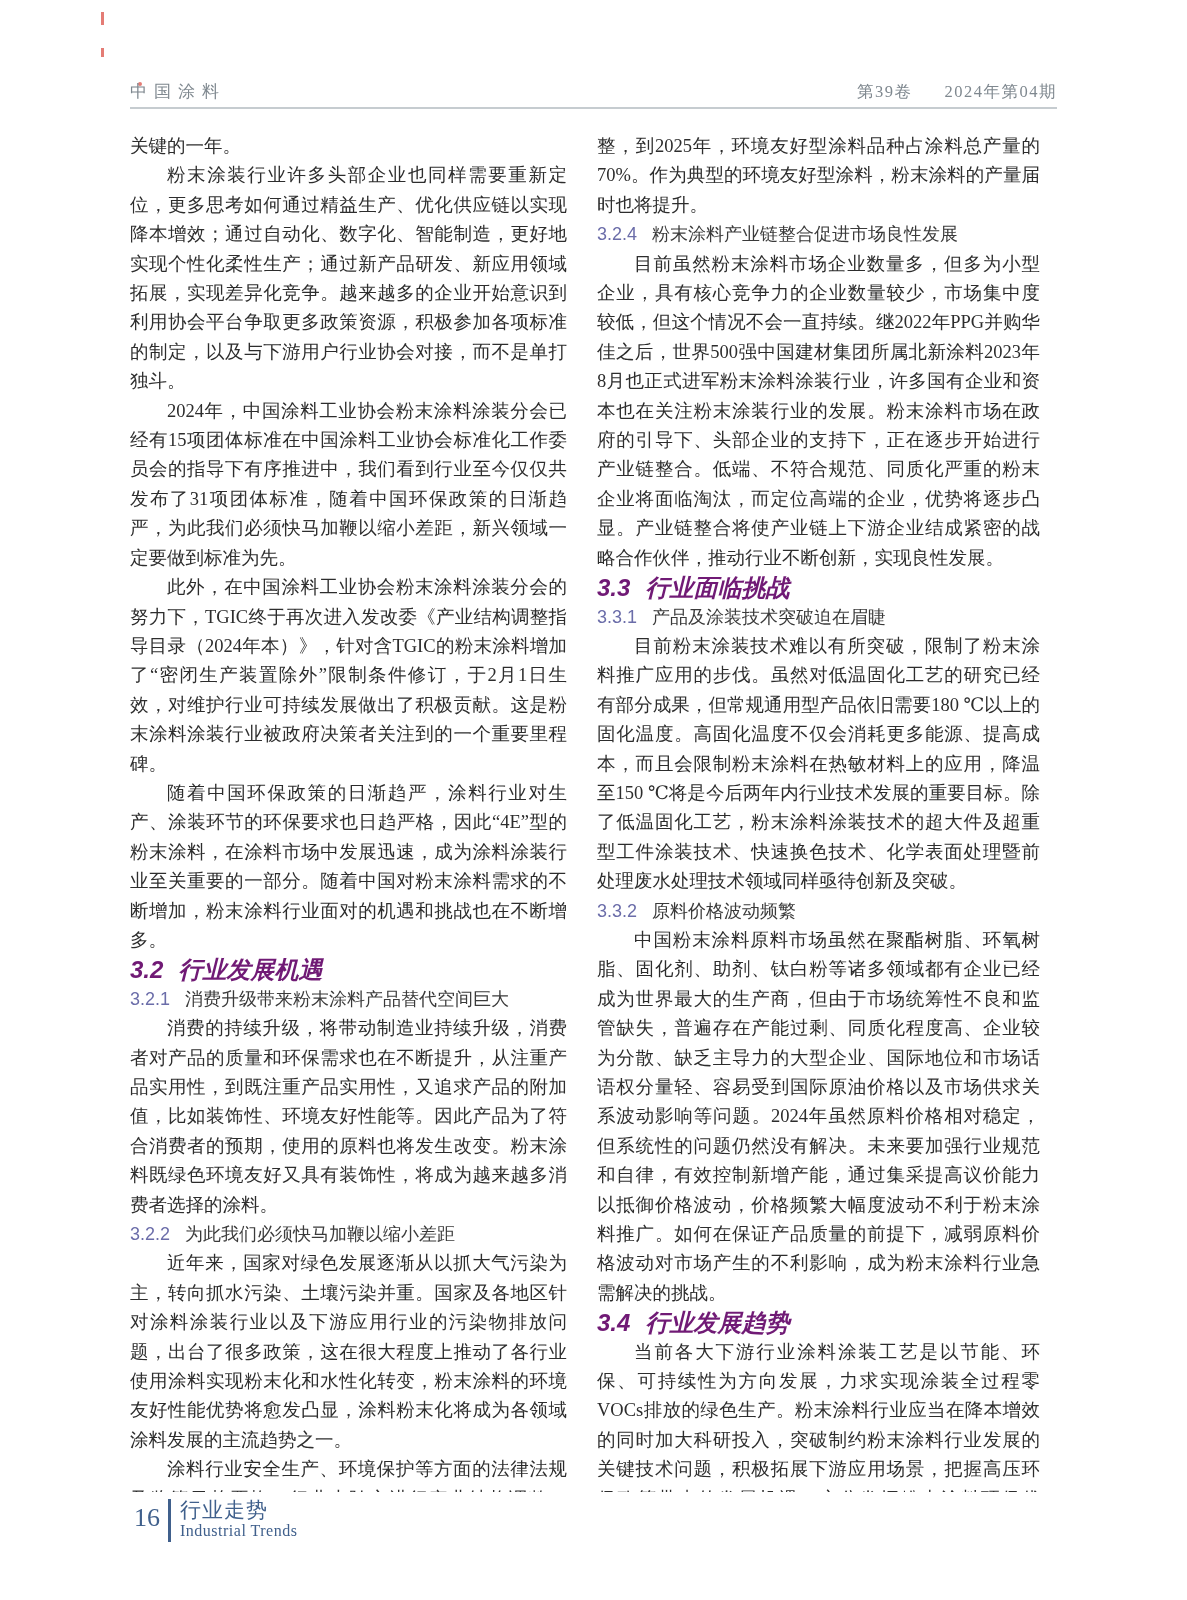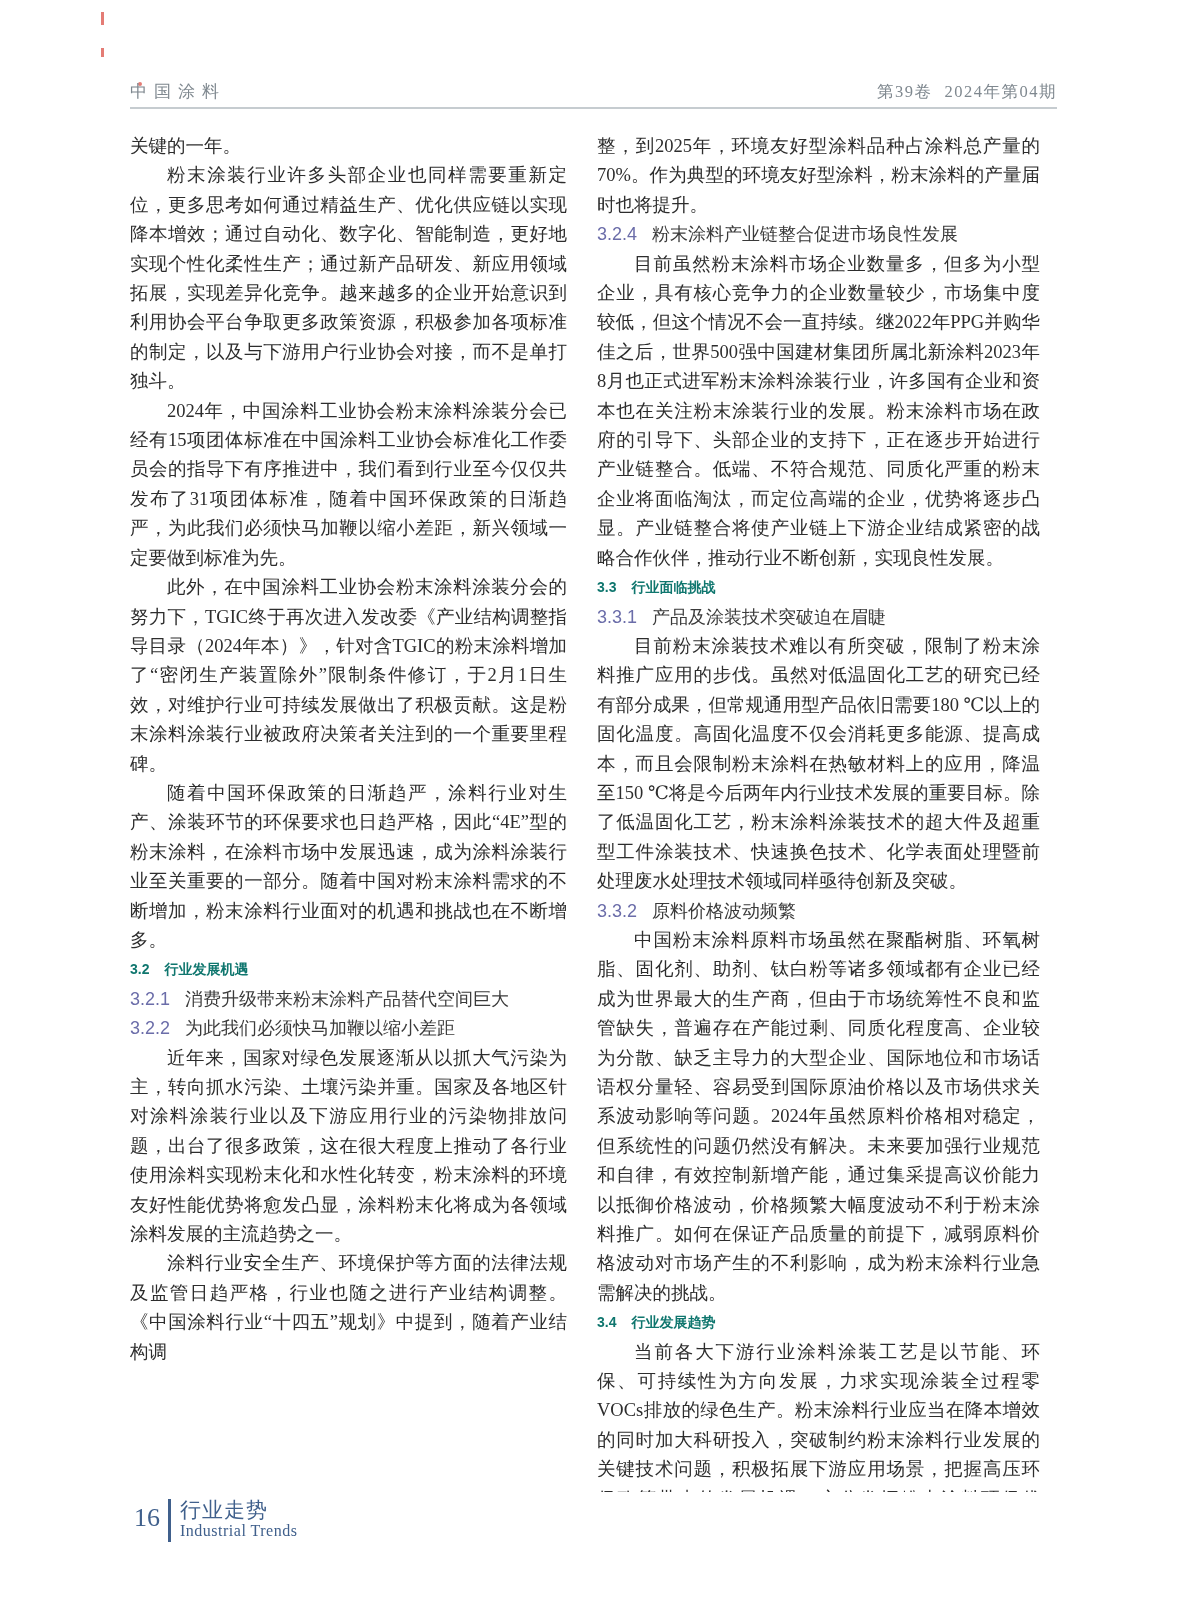--- a/index.html
+++ b/index.html
@@ -6,39 +6,39 @@
   .page{
     position:relative;width:1187px;height:1600px;background:#ffffff;overflow:hidden;
     font-family:"Liberation Serif","DejaVu Serif",serif;color:#2d2d2d;
   }
   
   .jheader{position:absolute;left:130px;top:80px;width:927px;height:24px;}
   .journal-title{
     position:absolute;left:0;top:0;font-size:17px;letter-spacing:7px;color:#7f888f;
   }
   .issue{position:absolute;right:0;top:1px;font-size:16.5px;color:#7f888f;letter-spacing:1.5px;}
-  .issue .vol{margin-right:12px;}
+  .issue .vol{margin-right:32px;}
   .rule{position:absolute;left:130px;top:107px;width:927px;height:2px;background:#c6ccd0;}
   
   .mark{position:absolute;background:rgba(216,69,58,.7);}
   .mark.m1{left:101px;top:12px;width:3px;height:13px;}
   .mark.m2{left:101px;top:48px;width:3px;height:9px;}
   .mark.m3{left:138px;top:82px;width:4px;height:4px;border-radius:2px;}
   
   .col{
     position:absolute;top:132px;height:1360px;overflow:hidden;
     font-size:18.5px;line-height:29.4px;text-align:justify;
   }
   .col-left{left:130px;width:437px;}
   .col-right{left:597px;width:443px;}
   p.para{margin:0;text-indent:2em;}
   p.para.no-indent{text-indent:0;}
   .section{
-    color:#0f766e;font-family:"Liberation Sans","DejaVu Sans",sans-serif;
-    font-weight:bold;font-size:14px;white-space:nowrap;
+    color:#701a75;font-family:"Liberation Sans","DejaVu Sans",sans-serif;
+    font-weight:bold;font-size:24px;white-space:nowrap;font-style:italic;
   }
   .section .hnum{margin-right:15px;}
   .subsection{white-space:nowrap;}
   .subsection .hnum{
     color:#6b6da9;font-family:"Liberation Sans","DejaVu Sans",sans-serif;
     font-size:18px;margin-right:15px;
   }
   .subsection .htitle{color:#3a3a3a;font-size:18px;}
   
   .pagenum{position:absolute;left:134px;top:1503px;font-size:26px;color:#40608c;}
@@ -67,20 +67,21 @@
   <div class="rule"></div>
 
   <div class="col col-left" id="col-left">
       <p class="para no-indent">关键的一年。</p>
       <p class="para">粉末涂装行业许多头部企业也同样需要重新定位，更多思考如何通过精益生产、优化供应链以实现降本增效；通过自动化、数字化、智能制造，更好地实现个性化柔性生产；通过新产品研发、新应用领域拓展，实现差异化竞争。越来越多的企业开始意识到利用协会平台争取更多政策资源，积极参加各项标准的制定，以及与下游用户行业协会对接，而不是单打独斗。</p>
       <p class="para">2024年，中国涂料工业协会粉末涂料涂装分会已经有15项团体标准在中国涂料工业协会标准化工作委员会的指导下有序推进中，我们看到行业至今仅仅共发布了31项团体标准，随着中国环保政策的日渐趋严，为此我们必须快马加鞭以缩小差距，新兴领域一定要做到标准为先。</p>
       <p class="para">此外，在中国涂料工业协会粉末涂料涂装分会的努力下，TGIC终于再次进入发改委《产业结构调整指导目录（2024年本）》，针对含TGIC的粉末涂料增加了“密闭生产装置除外”限制条件修订，于2月1日生效，对维护行业可持续发展做出了积极贡献。这是粉末涂料涂装行业被政府决策者关注到的一个重要里程碑。</p>
       <p class="para">随着中国环保政策的日渐趋严，涂料行业对生产、涂装环节的环保要求也日趋严格，因此“4E”型的粉末涂料，在涂料市场中发展迅速，成为涂料涂装行业至关重要的一部分。随着中国对粉末涂料需求的不断增加，粉末涂料行业面对的机遇和挑战也在不断增多。</p>
       <div class="section"><span class="hnum">3.2</span><span class="htitle">行业发展机遇</span></div>
       <div class="subsection"><span class="hnum">3.2.1</span><span class="htitle">消费升级带来粉末涂料产品替代空间巨大</span></div>
+      <p class="para">消费的持续升级，将带动制造业持续升级，消费者对产品的质量和环保需求也在不断提升，从注重产品实用性，到既注重产品实用性，又追求产品的附加值，比如装饰性、环境友好性能等。因此产品为了符合消费者的预期，使用的原料也将发生改变。粉末涂料既绿色环境友好又具有装饰性，将成为越来越多消费者选择的涂料。</p>
       <div class="subsection"><span class="hnum">3.2.2</span><span class="htitle">为此我们必须快马加鞭以缩小差距</span></div>
       <p class="para">近年来，国家对绿色发展逐渐从以抓大气污染为主，转向抓水污染、土壤污染并重。国家及各地区针对涂料涂装行业以及下游应用行业的污染物排放问题，出台了很多政策，这在很大程度上推动了各行业使用涂料实现粉末化和水性化转变，粉末涂料的环境友好性能优势将愈发凸显，涂料粉末化将成为各领域涂料发展的主流趋势之一。</p>
       <p class="para">涂料行业安全生产、环境保护等方面的法律法规及监管日趋严格，行业也随之进行产业结构调整。《中国涂料行业“十四五”规划》中提到，随着产业结构调</p>
     </div>
   <div class="col col-right" id="col-right">
       <p class="para no-indent">整，到2025年，环境友好型涂料品种占涂料总产量的70%。作为典型的环境友好型涂料，粉末涂料的产量届时也将提升。</p>
       <div class="subsection"><span class="hnum">3.2.4</span><span class="htitle">粉末涂料产业链整合促进市场良性发展</span></div>
       <p class="para">目前虽然粉末涂料市场企业数量多，但多为小型企业，具有核心竞争力的企业数量较少，市场集中度较低，但这个情况不会一直持续。继2022年PPG并购华佳之后，世界500强中国建材集团所属北新涂料2023年8月也正式进军粉末涂料涂装行业，许多国有企业和资本也在关注粉末涂装行业的发展。粉末涂料市场在政府的引导下、头部企业的支持下，正在逐步开始进行产业链整合。低端、不符合规范、同质化严重的粉末企业将面临淘汰，而定位高端的企业，优势将逐步凸显。产业链整合将使产业链上下游企业结成紧密的战略合作伙伴，推动行业不断创新，实现良性发展。</p>
       <div class="section"><span class="hnum">3.3</span><span class="htitle">行业面临挑战</span></div>
       <div class="subsection"><span class="hnum">3.3.1</span><span class="htitle">产品及涂装技术突破迫在眉睫</span></div>

